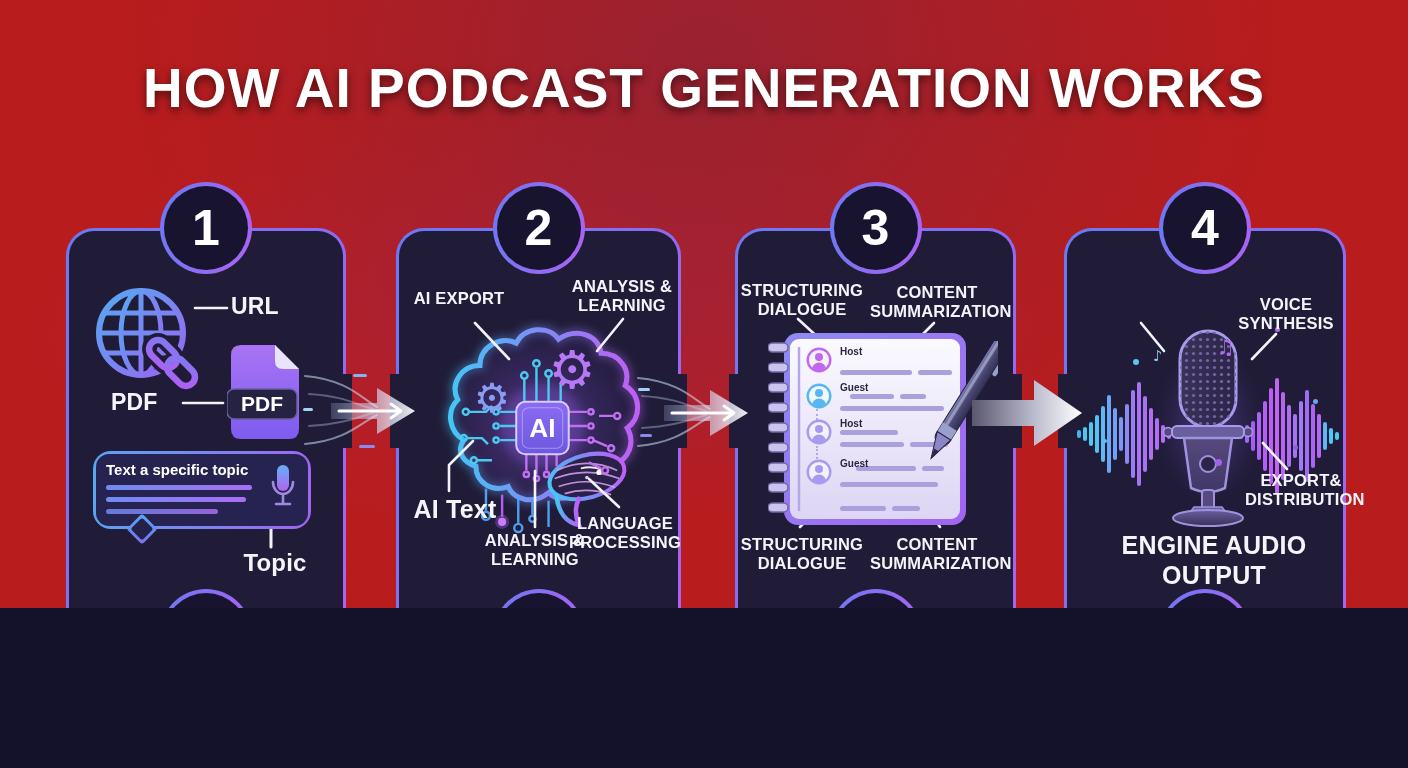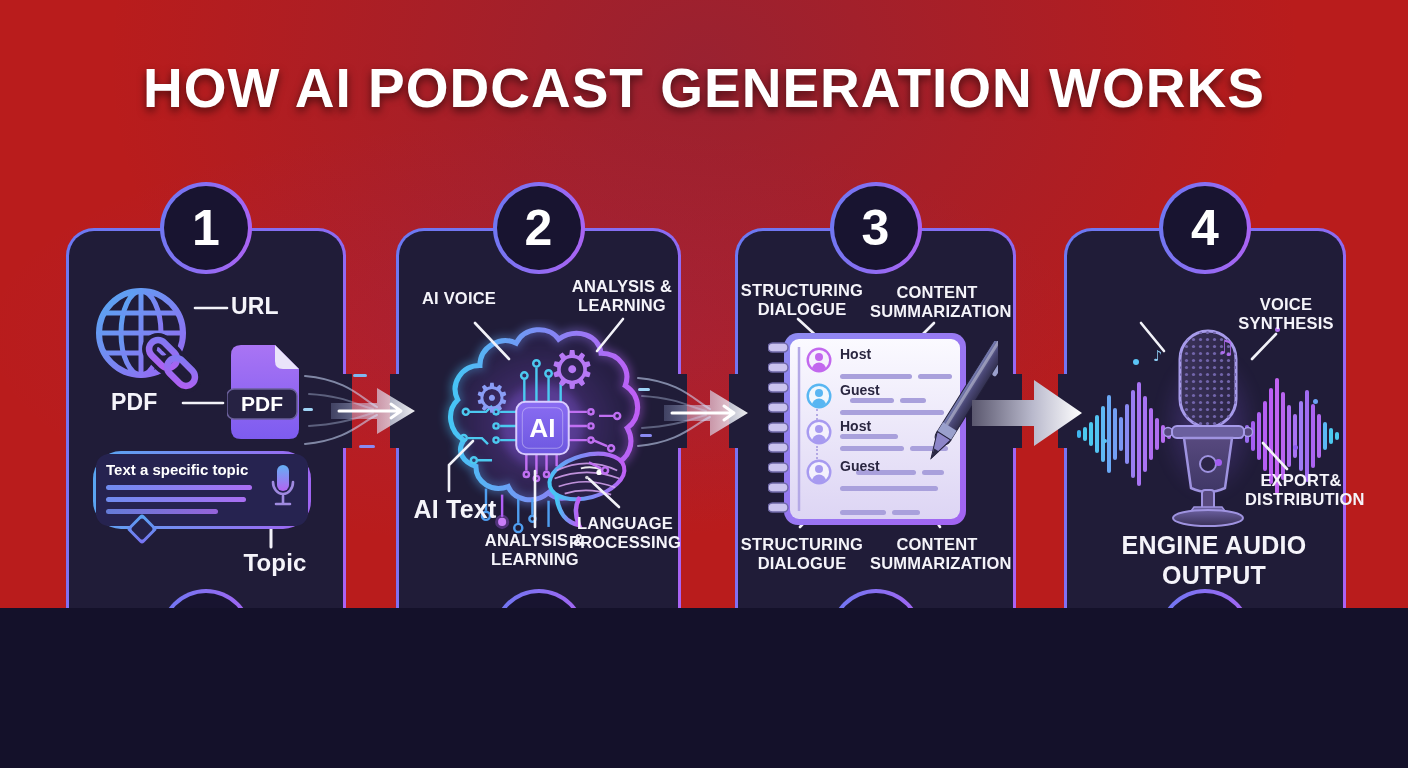--- a/index.html
+++ b/index.html
@@ -29,21 +29,21 @@
 
   .lbl{position:absolute;color:#f5f4fa;font-weight:700;text-align:center;line-height:1.18;letter-spacing:.2px;}
   .small-lbl{font-size:16.5px;}
   .leads{position:absolute;inset:0;width:100%;height:100%;pointer-events:none;}
 
   
   .globe{position:absolute;left:20px;top:50px;width:112px;height:120px;}
   .url-lbl{left:162px;top:62px;font-size:23px;}
   .pdf-lbl{left:42px;top:158px;font-size:23px;}
   .pdficon{position:absolute;left:158px;top:110px;width:78px;height:104px;}
-  .bubble{position:absolute;left:24px;top:220px;width:218px;height:78px;border-radius:28px;padding:3px;
+  .bubble{position:absolute;left:24px;top:220px;width:218px;height:78px;border-radius:18px;padding:3px;
           box-sizing:border-box;background:linear-gradient(100deg,#57a7f2,#a163f2);}
   .bubble-in{position:relative;width:100%;height:100%;border-radius:13px;background:#262350;
              box-sizing:border-box;padding:7px 10px;}
   .bubble-text{color:#fff;font-size:15px;font-weight:700;}
   .bline{height:5px;border-radius:3px;background:linear-gradient(90deg,#6f8cf0,#a96ef2);margin-top:7px;}
   .b1{width:146px;} .b2{width:140px;} .b3{width:112px;opacity:.85;}
   .bubble-mic{position:absolute;right:12px;top:8px;width:26px;height:48px;}
   .tail{position:absolute;left:38px;bottom:-11px;width:22px;height:22px;transform:rotate(45deg);
         background:linear-gradient(135deg,#57a7f2,#7a70f2);border-radius:3px;}
   .tail-in{position:absolute;inset:3px;background:#242148;border-radius:2px;}
@@ -63,21 +63,21 @@
   .str-top{left:2px;top:50px;width:124px;}
   .con-top{left:132px;top:52px;width:134px;}
   .str-bot{left:2px;top:304px;width:124px;}
   .con-bot{left:132px;top:304px;width:134px;}
   .notebook{position:absolute;left:30px;top:102px;width:200px;height:196px;}
   .nbsvg{position:absolute;inset:0;width:100%;height:100%;}
   .nrow{position:absolute;left:38px;width:152px;display:flex;gap:8px;}
   .nr0{top:14px;} .nr1{top:50px;} .nr2{top:86px;} .nr3{top:126px;}
   .avatar{flex:0 0 26px;width:26px;height:26px;}
   .nrcol{flex:1;}
-  .speaker{font-size:14px;font-weight:700;color:#2a2640;line-height:1;}
+  .speaker{font-size:10px;font-weight:700;color:#2a2640;line-height:1;}
   .barline{margin-top:6px;white-space:nowrap;}
   .bseg{height:5px;border-radius:2.5px;background:#a9a0dc;display:inline-block;vertical-align:middle;margin-right:6px;}
   .ndots{position:absolute;left:48px;width:0;border-left:2px dotted #b3a9e4;}
   .nd1{top:76px;height:11px;} .nd2{top:113px;height:13px;}
   .pen{position:absolute;left:168px;top:110px;width:92px;height:168px;}
 
   
   .mic-glow{position:absolute;left:72px;top:88px;width:140px;height:210px;border-radius:50%;
             background:radial-gradient(closest-side,rgba(140,95,240,.35),rgba(140,95,240,0) 72%);filter:blur(6px);}
   .mic{position:absolute;left:95px;top:98px;width:92px;height:198px;}
@@ -289,21 +289,21 @@
       </svg>
       <svg class="leads">
         <g stroke="#f2f2f8" stroke-width="2.6" stroke-linecap="round" fill="none">
           <line x1="76" y1="92" x2="110" y2="128"></line>
           <line x1="224" y1="88" x2="198" y2="120"></line>
           <polyline points="74,210 50,234 50,260"></polyline>
           <line x1="136" y1="240" x2="136" y2="296"></line>
           <line x1="190" y1="248" x2="220" y2="276"></line>
         </g>
       </svg>
-      <div class="lbl small-lbl ai-engine">AI VOICE</div>
+      <div class="lbl small-lbl ai-engine">AI EXPORT</div>
       <div class="lbl small-lbl an-top">ANALYSIS &amp; LEARNING</div>
       <div class="lbl ai-brain">AI Text</div>
       <div class="lbl small-lbl an-bot">ANALYSIS &amp; LEARNING</div>
       <div class="lbl small-lbl lang">LANGUAGE PROCESSING</div>
     </div>
   </div>
 
   <div class="panel p3">
     <div class="num-circle top">
       <div class="num-inner">3</div>

